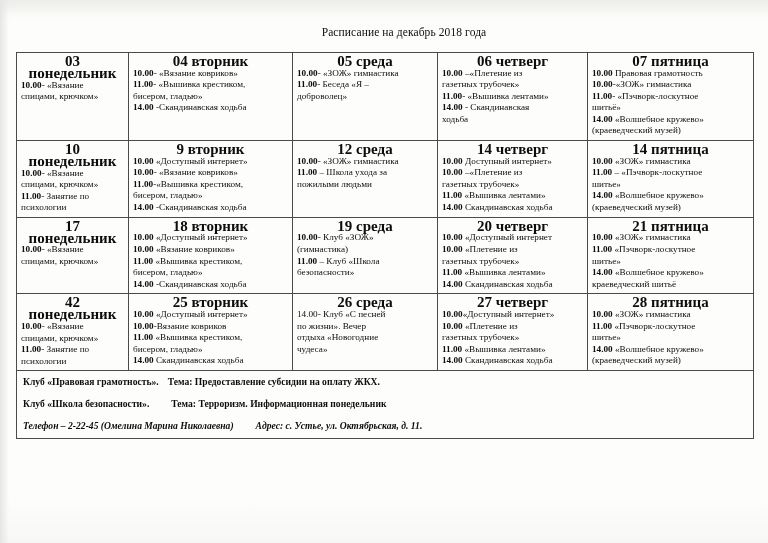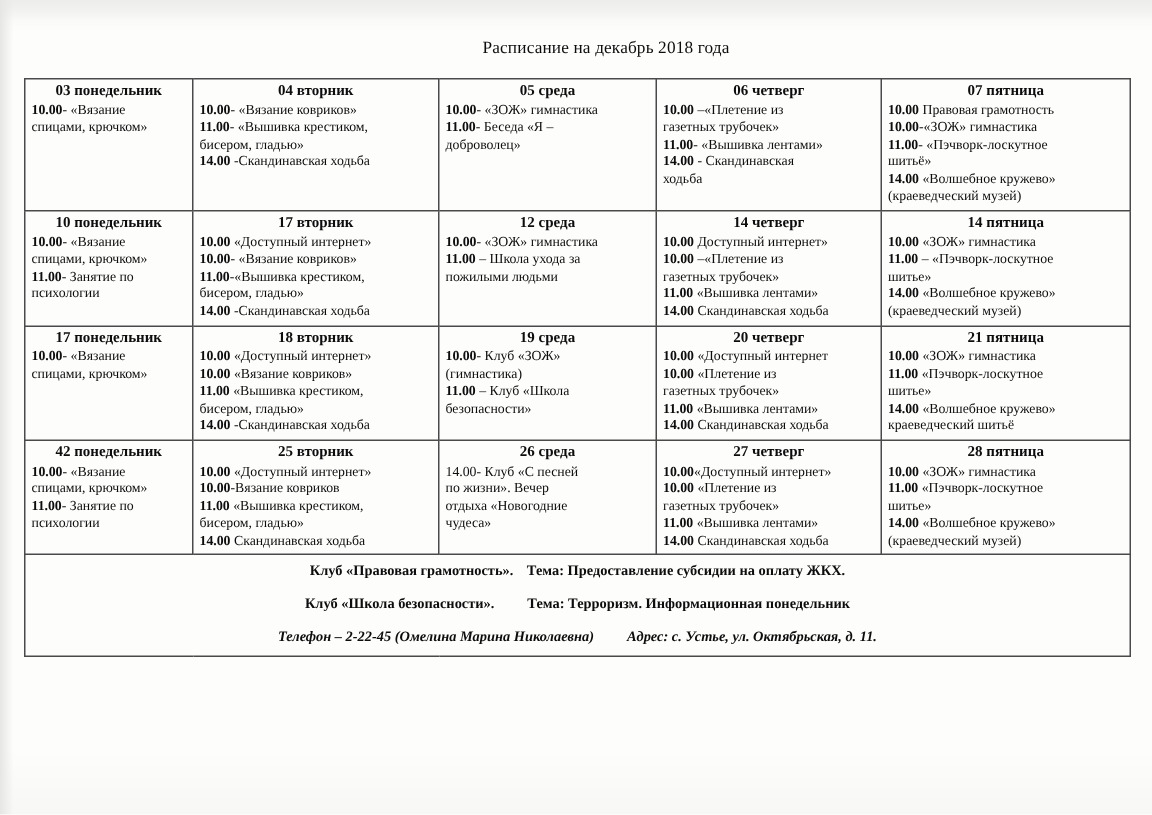--- a/index.html
+++ b/index.html
@@ -64,21 +64,21 @@
   col.c1 { width: 112px; }
   col.c2 { width: 164px; }
   col.c3 { width: 145px; }
   col.c4 { width: 150px; }
   col.c5 { width: 166px; }
 
   .day-head {
     display: block;
     text-align: center;
     font-weight: bold;
-    font-size: 10px;
+    font-size: 15px;
     line-height: 12px;
     margin-bottom: 0.5px;
   }
   .evt {
     display: block;
     text-indent: 0;
   }
   .evt .t { font-weight: bold; text-align: center; }
   .evt.b { font-weight: normal; }
 
@@ -88,21 +88,20 @@
   }
   .footer-block {
     padding: 5px 6px 6px 6px;
   }
   .footer-line {
     font-size: 9.6px;
     font-weight: bold;
     line-height: 12px;
     margin: 0 0 10px 0;
     white-space: nowrap;
-    text-align: center;
   }
   .footer-line:last-child { margin-bottom: 0; font-style: italic; }
   .gap-sm { display: inline-block; width: 9px; }
   .gap-md { display: inline-block; width: 22px; }
 </style>
 </head>
 <body>
 
 <div class="page"></div>
 <div class="scan-edge-top"></div>
@@ -158,21 +157,21 @@
       </tr>
     <tr>
         <td>
           <span class="day-head">10  понедельник</span>
           <span class="evt"><span class="t">10.00</span>- «Вязание</span>
           <span class="evt">спицами, крючком»</span>
           <span class="evt"><span class="t">11.00</span>- Занятие по</span>
           <span class="evt">психологии</span>
         </td>
         <td>
-          <span class="day-head">17  вторник</span>
+          <span class="day-head">9  вторник</span>
           <span class="evt"><span class="t">10.00</span> «Доступный интернет»</span>
           <span class="evt"><span class="t">10.00</span>- «Вязание ковриков»</span>
           <span class="evt"><span class="t">11.00</span>-«Вышивка крестиком,</span>
           <span class="evt">бисером, гладью»</span>
           <span class="evt"><span class="t">14.00</span> -Скандинавская ходьба</span>
         </td>
         <td>
           <span class="day-head">12  среда</span>
           <span class="evt"><span class="t">10.00</span>- «ЗОЖ» гимнастика</span>
           <span class="evt"><span class="t">11.00</span> – Школа ухода за</span>

